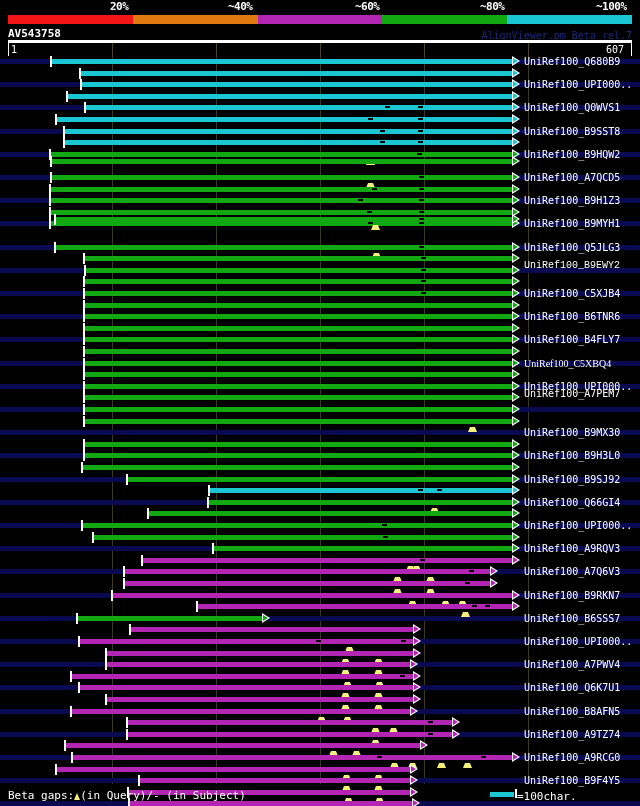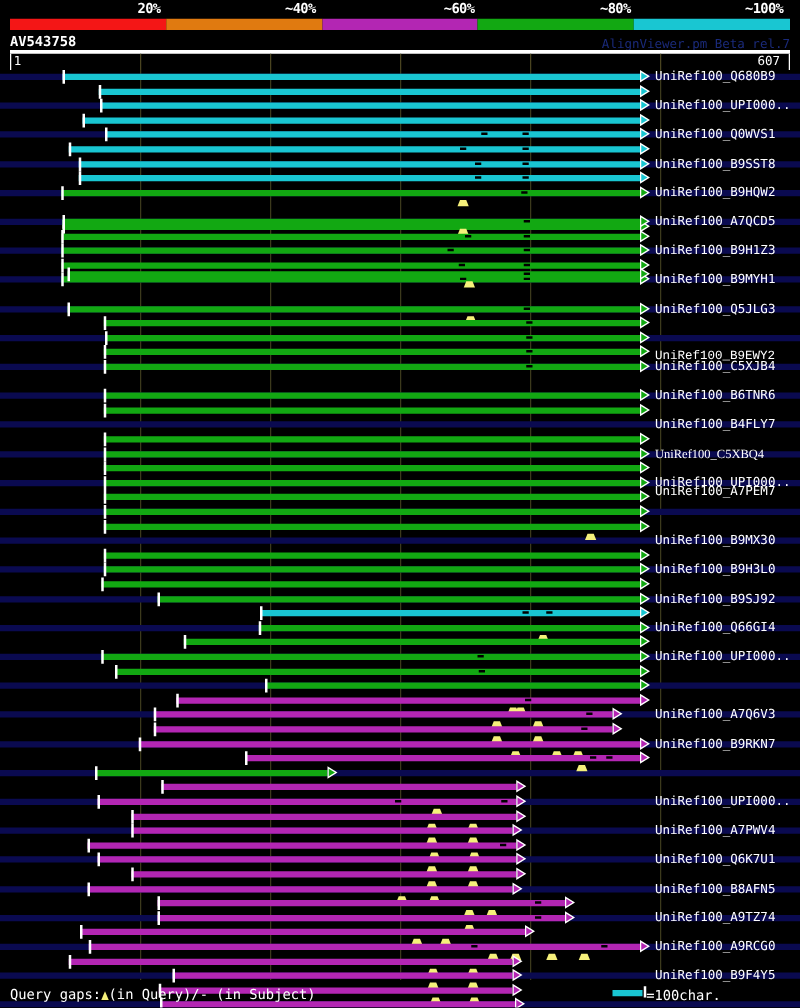--- a/index.html
+++ b/index.html
@@ -209,21 +209,21 @@
     <div class="row" style="top: 92.8px;">
       <div class="bar" style="left: 49px; width: 463px; background: rgb(18, 168, 18);"></div>
       <div class="startcap" style="left: 49px;"></div>
       <div class="gaps" style="left: 417px;"></div>
       <div class="gapq" style="left: 366px; border-bottom-color: rgb(245, 240, 122);"></div>
       <div class="head" style="left: 512px;">
         <i style="border-left-color: rgb(18, 168, 18);"></i>
       </div>
       <div class="label" style="top: 92.8px;">UniRef100_Q5JLG3</div>
     </div>
-    <div class="row" style="top: 120px; font-family: Liberation Mono, monospace;">
+    <div class="row" style="top: 100px; font-family: Liberation Mono, monospace;">
       <div class="bar" style="left: 50px; width: 462px; background: rgb(18, 168, 18);"></div>
       <div class="startcap" style="left: 50px;"></div>
       <div class="head" style="left: 512px;">
         <i style="border-left-color: rgb(18, 168, 18);"></i>
       </div>
       <div class="label" style="top: 104.4px;">UniRef100_B9EWY2</div>
     </div>
     <div class="row" style="top: 116px;">
       <div class="bar" style="left: 50px; width: 462px; background: rgb(18, 168, 18);"></div>
       <div class="startcap" style="left: 50px;"></div>
@@ -323,35 +323,51 @@
     </div>
     <div class="row" style="top: 232px;">
       <div class="bar" style="left: 83px; width: 429px; background: rgb(18, 168, 18);"></div>
       <div class="startcap" style="left: 83px;"></div>
       <div class="gaps" style="left: 421px;"></div>
       <div class="head" style="left: 512px;">
         <i style="border-left-color: rgb(18, 168, 18);"></i>
       </div>
       <div class="label" style="top: 232px;">UniRef100_UPI000..</div>
     </div>
+    <div class="row" style="top: 243.6px;">
+      <div class="bar" style="left: 83px; width: 429px; background: rgb(18, 168, 18);"></div>
+      <div class="startcap" style="left: 83px;"></div>
+      <div class="head" style="left: 512px;">
+        <i style="border-left-color: rgb(18, 168, 18);"></i>
+      </div>
+      <div class="label" style="top: 243.6px;">UniRef100_A9RQV3</div>
+    </div>
     <div class="row" style="top: 255.2px;">
       <div class="bar" style="left: 83px; width: 429px; background: rgb(18, 168, 18);"></div>
       <div class="startcap" style="left: 83px;"></div>
       <div class="head" style="left: 512px;">
         <i style="border-left-color: rgb(18, 168, 18);"></i>
       </div>
       <div class="label" style="top: 255.2px;">UniRef100_A7Q6V3</div>
     </div>
     <div class="row" style="top: 266.8px;">
       <div class="bar" style="left: 83px; width: 429px; background: rgb(18, 168, 18);"></div>
       <div class="startcap" style="left: 83px;"></div>
       <div class="head" style="left: 512px;">
         <i style="border-left-color: rgb(18, 168, 18);"></i>
       </div>
       <div class="label" style="top: 266.8px;">UniRef100_B9RKN7</div>
+    </div>
+    <div class="row" style="top: 278.4px;">
+      <div class="bar" style="left: 83px; width: 429px; background: rgb(18, 168, 18);"></div>
+      <div class="startcap" style="left: 83px;"></div>
+      <div class="head" style="left: 512px;">
+        <i style="border-left-color: rgb(18, 168, 18);"></i>
+      </div>
+      <div class="label" style="top: 278.4px;">UniRef100_B6SSS7</div>
     </div>
     <div class="row" style="top: 290px;">
       <div class="bar" style="left: 83px; width: 429px; background: rgb(18, 168, 18);"></div>
       <div class="startcap" style="left: 83px;"></div>
       <div class="head" style="left: 512px;">
         <i style="border-left-color: rgb(18, 168, 18);"></i>
       </div>
       <div class="label" style="top: 290px;">UniRef100_UPI000..</div>
     </div>
     <div class="row" style="top: 301.6px;">
@@ -681,18 +697,18 @@
       <div class="gapq" style="left: 327px; border-bottom-color: rgb(245, 240, 122);"></div>
       <div class="gapq" style="left: 347px; border-bottom-color: rgb(245, 240, 122);"></div>
       <div class="head" style="left: 412px;">
         <i style="border-left-color: rgb(179, 38, 179);"></i>
       </div>
     </div>
   </div>
 
 <div class="footer">
   <div class="foot-text">
-    <span>Query gaps:</span><span class="foot-tri"></span><span>(in Query)/- (in Subject)</span>
+    <span>Beta gaps:</span><span class="foot-tri"></span><span>(in Query)/- (in Subject)</span>
   </div>
   <div class="foot-scale">
     <span class="foot-swatch"></span><span class="foot-swatch-end"></span><span>=100char.</span>
   </div>
 </div>
 
 </body></html>

